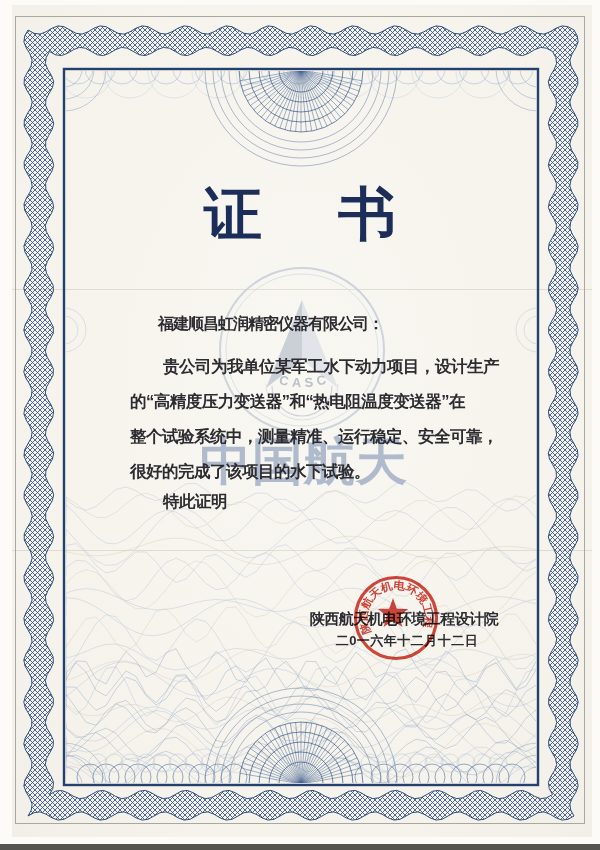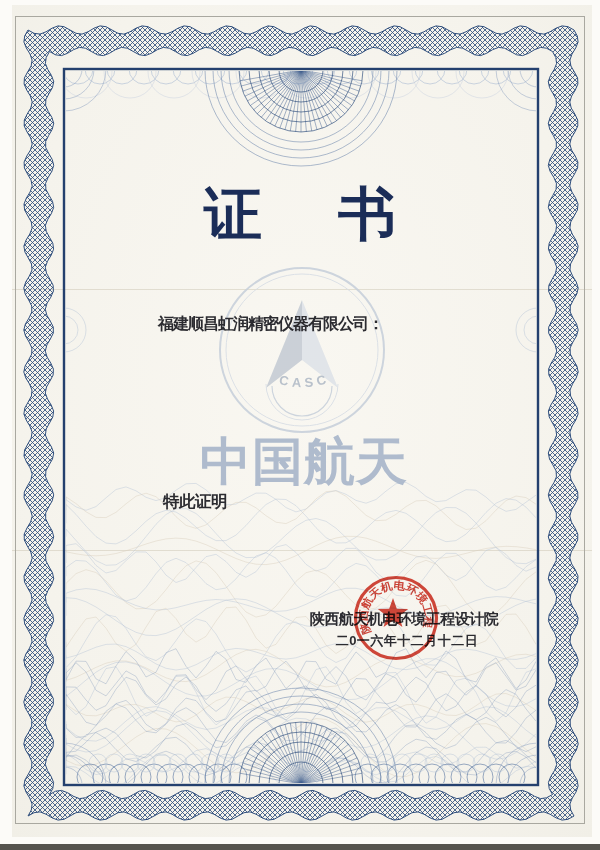--- a/index.html
+++ b/index.html
@@ -282,20 +282,26 @@
 
   <div class="wm-brand">中国航天</div>
 
   <div class="title">
     <span>证</span>
     <span>书</span>
   </div>
 
   <div class="txt salutation">福建顺昌虹润精密仪器有限公司：</div>
 
+  <div class="txt body-block">
+    <div class="line-indent">贵公司为我单位某军工水下动力项目，设计生产</div>
+    <div>的“高精度压力变送器”和“热电阻温度变送器”在</div>
+    <div>整个试验系统中，测量精准、运行稳定、安全可靠，</div>
+    <div>很好的完成了该项目的水下试验。</div>
+  </div>
 
   <div class="txt closing">特此证明</div>
 
   <div class="txt issuer">陕西航天机电环境工程设计院</div>
 
   <div class="txt cert-date">二0一六年十二月十二日</div>
 
   <svg class="stamp-svg" width="90" height="92" viewBox="348 571 90 92">
     <defs>
       <path id="stampArc" d="M368.9,631.5 A29,29 0 1 1 419.1,631.5" fill="none"></path>

